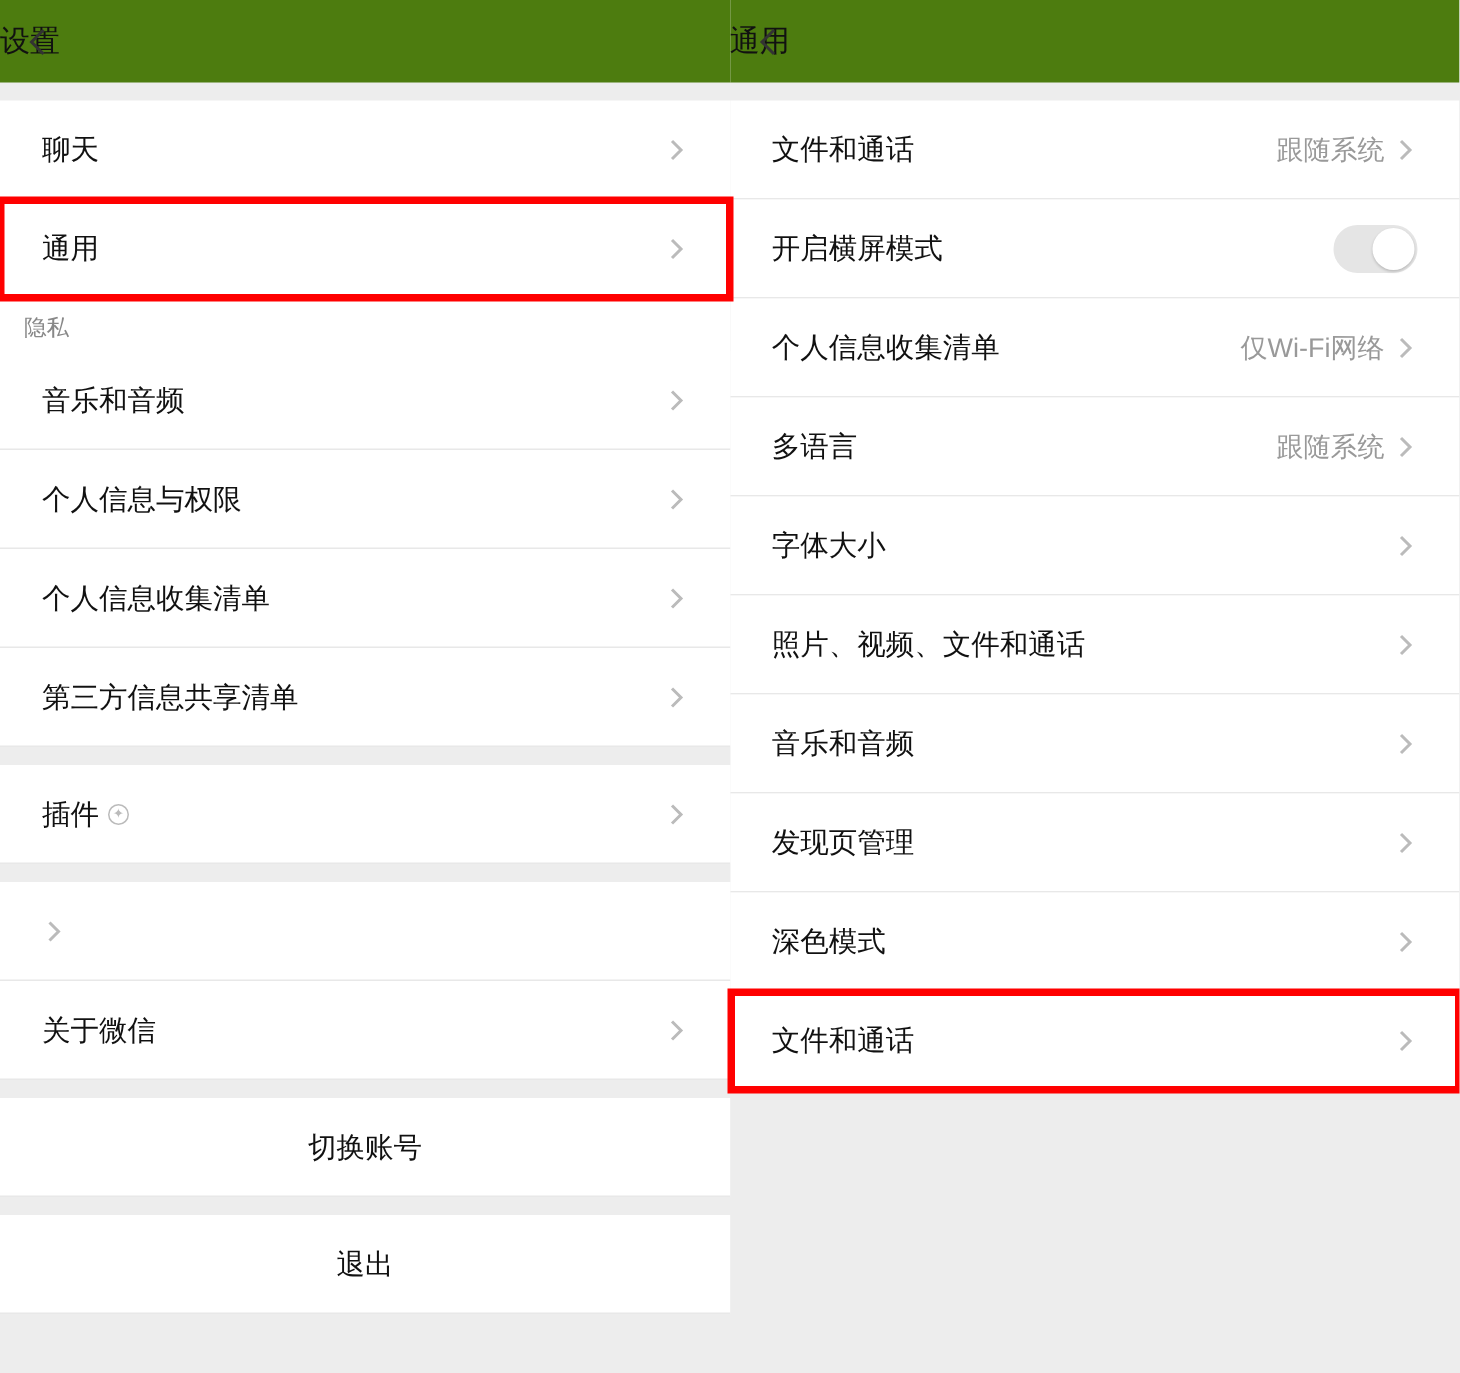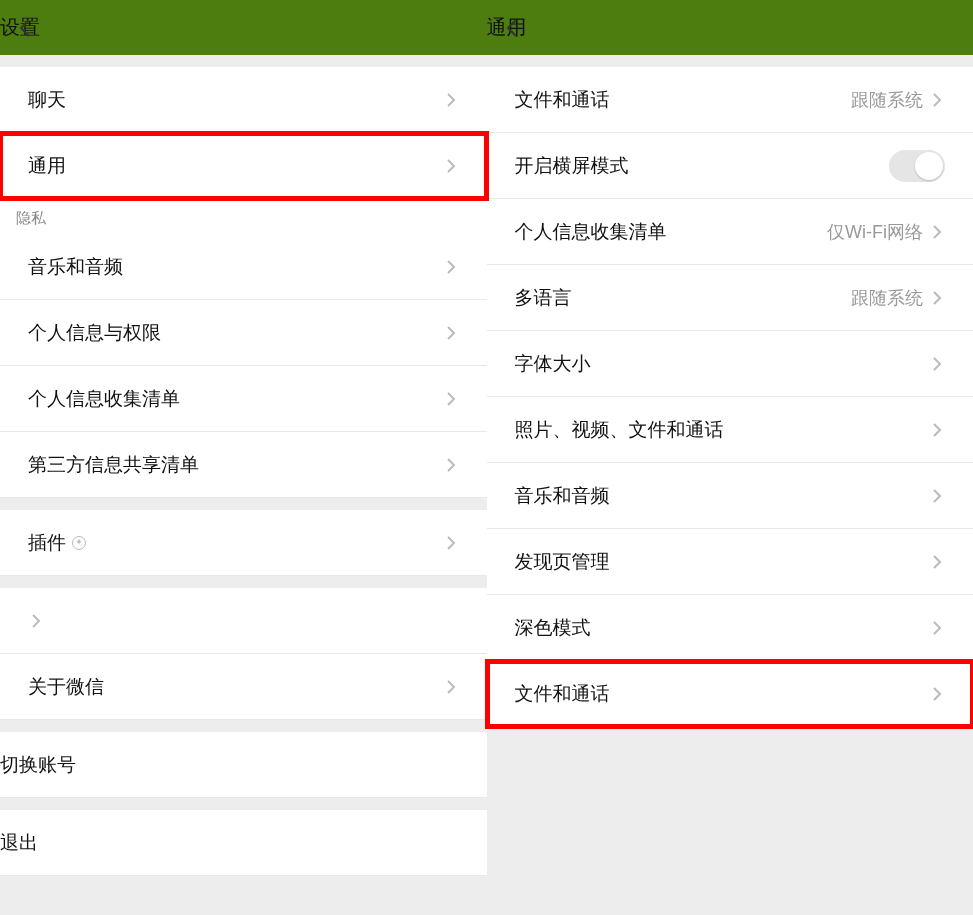--- a/index.html
+++ b/index.html
@@ -10,21 +10,21 @@
   .header .back { position: absolute; left: 14px; top: 50%; transform: translateY(-50%); width: 24px; height: 24px; }
   .header .title { font-size: 20px; color: #111; font-weight: 500; }
   .group-spacer { height: 12px; background: #ededed; }
   .section-title { padding: 10px 16px 6px; font-size: 15px; color: #888; background: #ffffff; }
   .row { background: #fff; display: flex; align-items: center; padding: 0 28px; min-height: 66px; border-bottom: 1px solid #e8e8e8; position: relative; }
   .row:last-child { border-bottom: none; }
   .row .label { font-size: 19px; color: #111; flex: 1; display: flex; align-items: center; gap:6px;}
   .row .value { font-size: 18px; color: #999; margin-right: 6px; }
   .chevron { width: 16px; height: 16px; flex-shrink: 0; }
   .chevron svg { display:block; }
-  .center-row { background: #fff; display: flex; align-items: center; min-height: 66px; border-bottom: 1px solid #e8e8e8; }
+  .center-row { background: #fff; display: flex; align-items: center; justify-content: center; min-height: 66px; border-bottom: 1px solid #e8e8e8; }
   .center-row .label { font-size: 19px; color: #111; }
   .highlight { outline: 5px solid #ff0000; outline-offset: -3px; z-index: 5; }
   .toggle { width: 56px; height: 32px; background: #e5e5e5; border-radius: 16px; position: relative; }
   .toggle::after { content: ""; position: absolute; width: 28px; height: 28px; background: #fff; border-radius: 50%; top: 2px; right: 2px; box-shadow: 0 1px 2px rgba(0,0,0,0.2); }
   .dot-icon { width:14px; height:14px; border:1px solid #bbb; border-radius:50%; display:inline-flex; align-items:center; justify-content:center; font-size:9px; color:#bbb; line-height:1;}
 </style>
 </head>
 <body>
 
 <div class="container">

